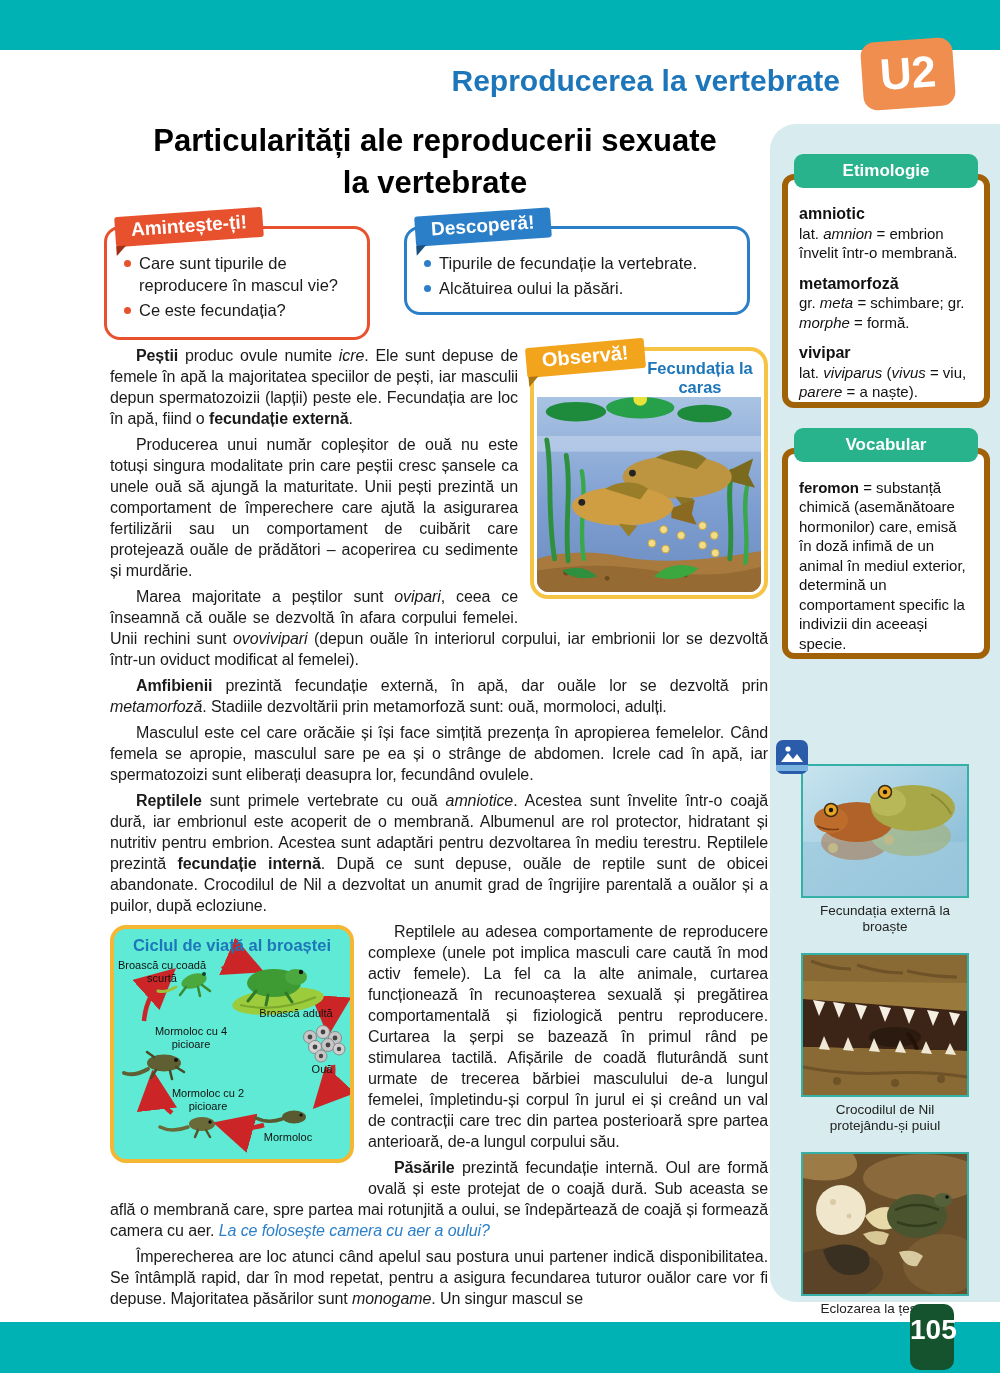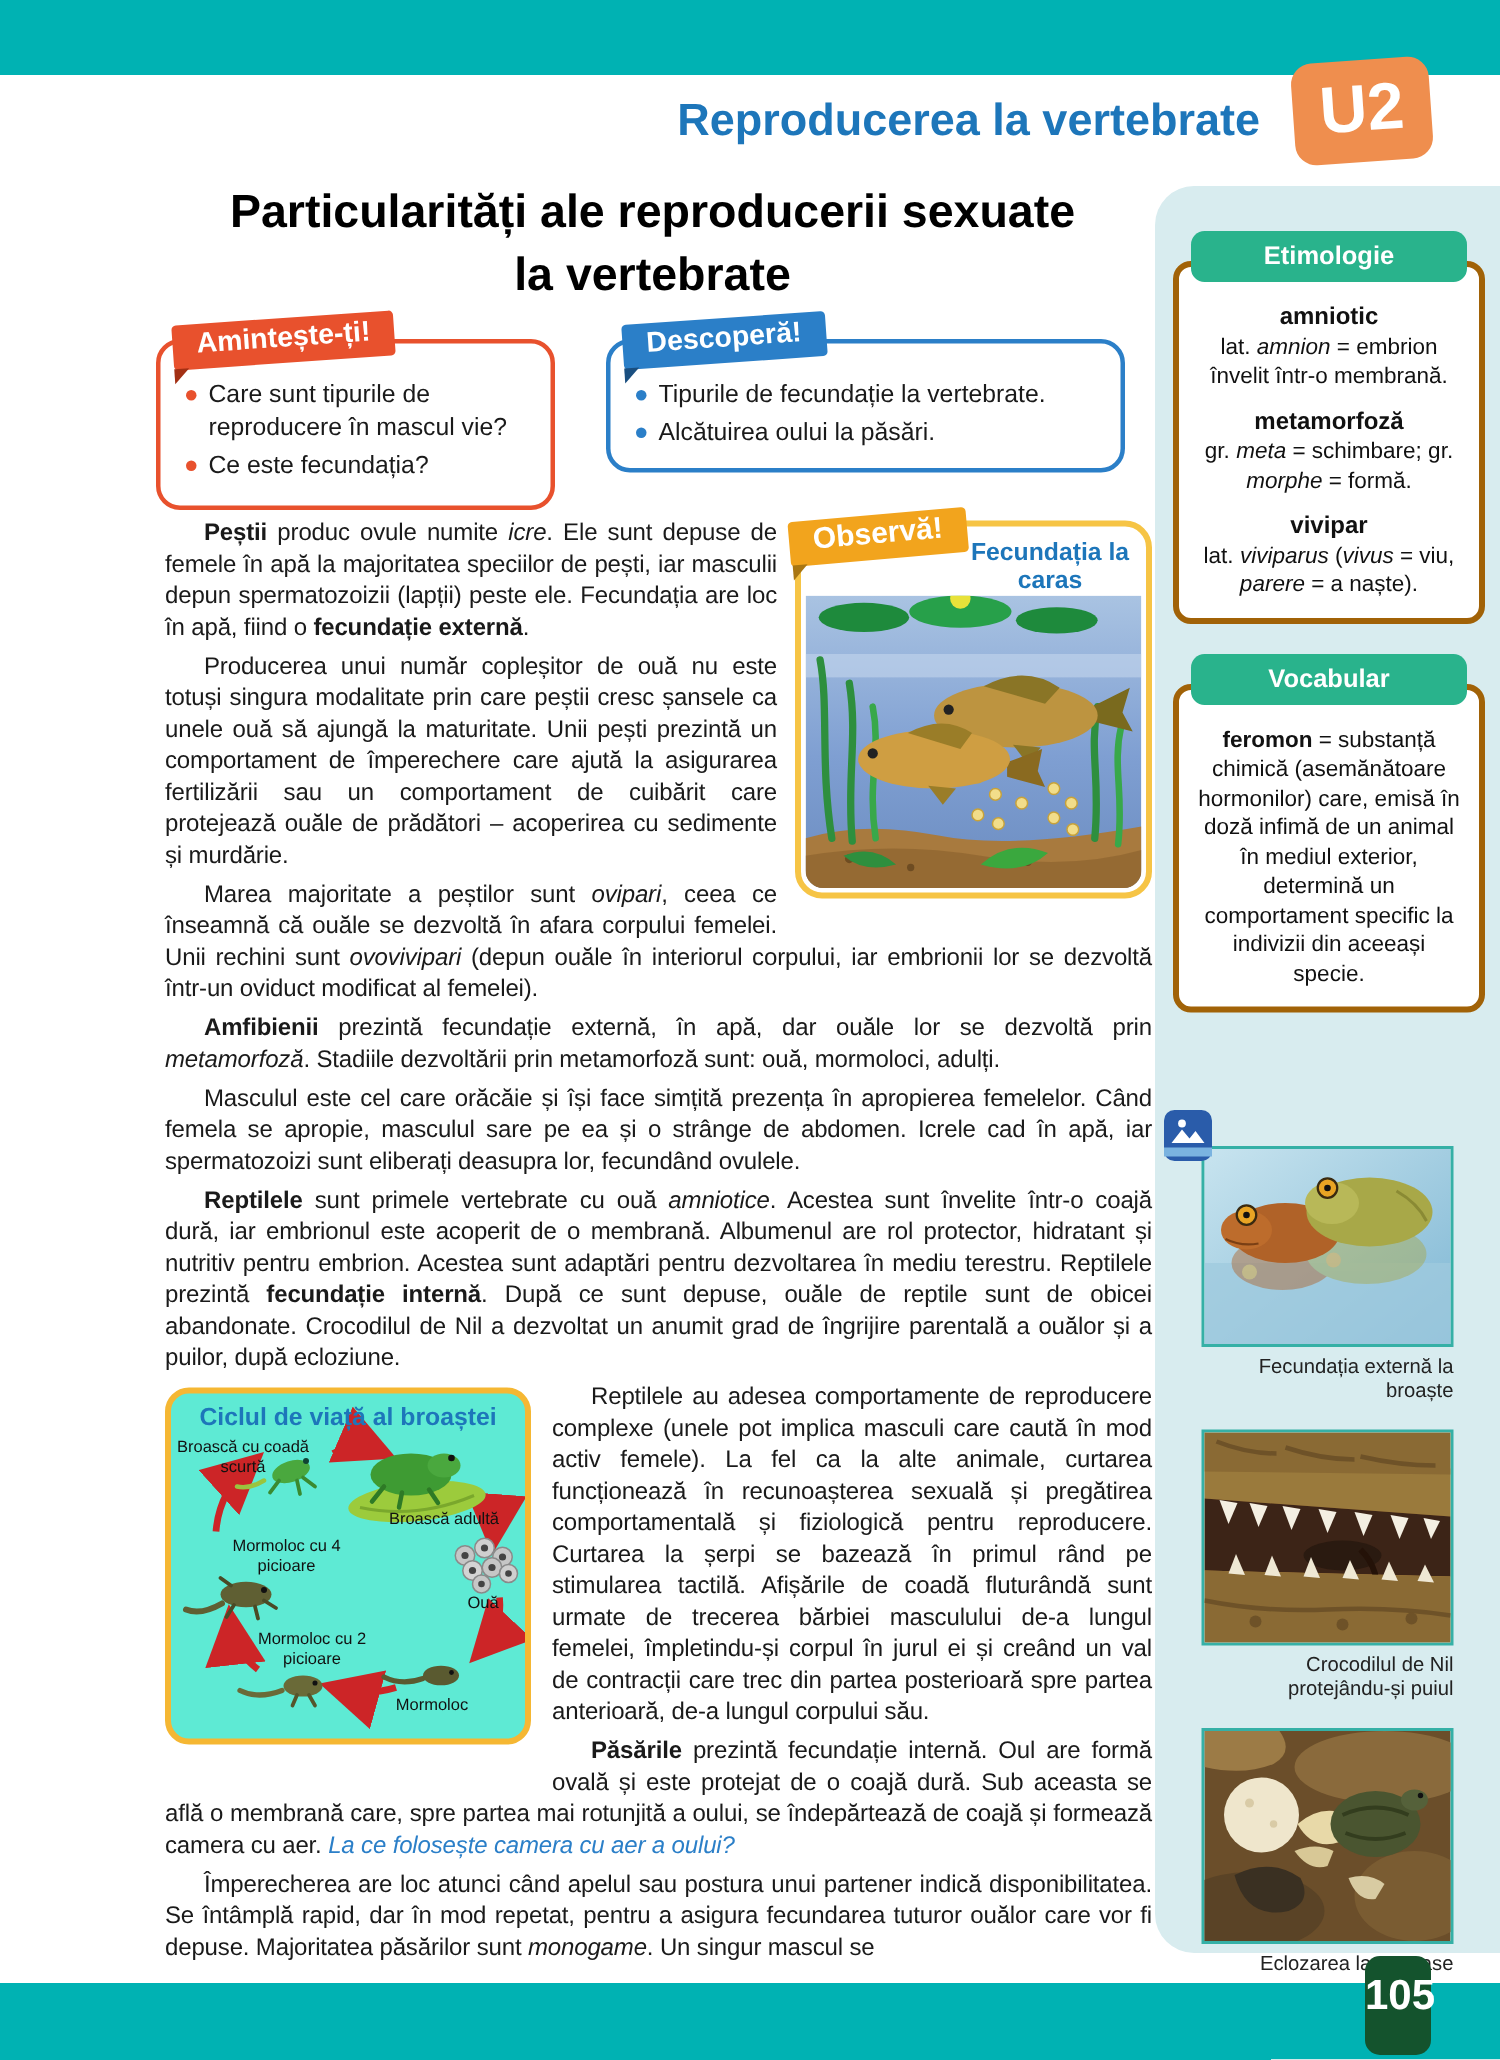--- a/index.html
+++ b/index.html
@@ -52,30 +52,30 @@
   .cycle-svg{position:absolute;left:0;top:0;width:236px;height:230px;z-index:1;}
   .cyc-label{position:absolute;font-size:11px;line-height:12.5px;color:#111;text-align:center;
              z-index:2;text-indent:0;}
   
   .sidebar{position:absolute;left:770px;top:124px;width:230px;height:1178px;background:#d8ecef;
            border-radius:26px 0 0 26px;}
   .side-box{position:relative;margin:30px 10px 0 12px;}
   .side-box.vocab{margin-top:20px;}
   .side-tab{position:relative;z-index:2;width:88%;margin:0 auto;background:#29b38c;color:#fff;
             text-align:center;font-weight:bold;font-size:17px;padding:7px 0;border-radius:9px;}
-  .side-body{margin-top:-14px;background:#fff;border:4px solid #a16207;border-radius:12px;
-             padding:24px 11px 12px;font-size:15px;line-height:19.5px;color:#111;text-align:center;}
+  .side-body{margin-top:-14px;background:#fff;border:6px solid #a16207;border-radius:12px;
+             padding:24px 11px 0;font-size:15px;line-height:19.5px;color:#111;}
   .term{font-weight:bold;font-size:16px;margin-top:11px;}
   .term.first{margin-top:0;}
   .photo-icon{position:absolute;left:6px;top:616px;width:32px;height:34px;z-index:3;}
   .figs{position:absolute;left:0;right:0;top:640px;}
   .fig{width:168px;margin:0 auto 0;}
   .fig + .fig{margin-top:18px;}
   .fig-img{width:164px;border:2px solid #35b0a6;font-size:0;line-height:0;}
-  .fig-cap{font-size:13.5px;line-height:16px;text-align:right;margin-top:5px;color:#222;}
+  .fig-cap{font-size:13.5px;line-height:16px;text-align:center;margin-top:5px;color:#222;}
   
   .page-badge{position:absolute;left:910px;top:1304px;width:44px;height:66px;background:#14532d;
               border-radius:10px;color:#fff;font-weight:bold;font-size:28px;text-align:center;
               padding-top:10px;box-sizing:border-box;z-index:3;}
 </style>
 </head>
 <body>
 
 <div class="page">
 

